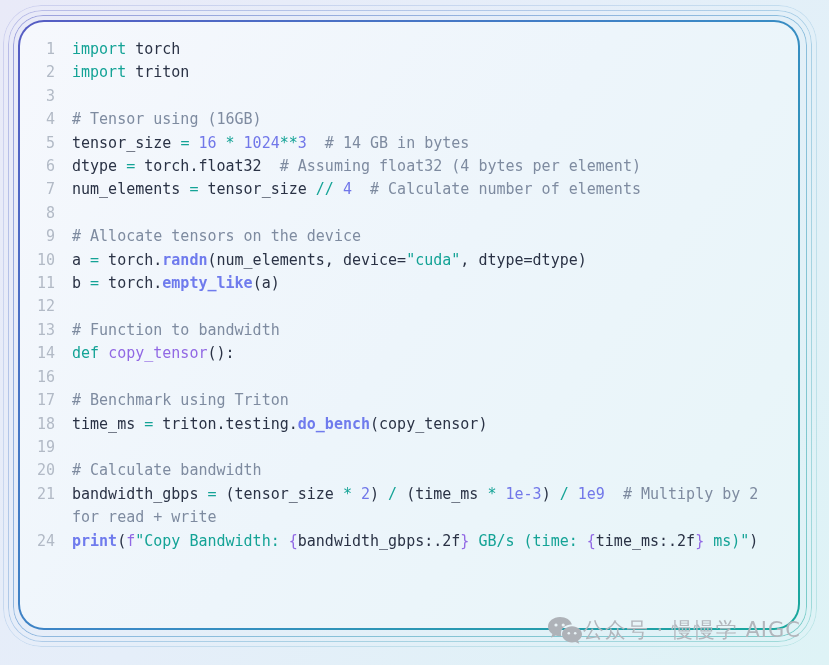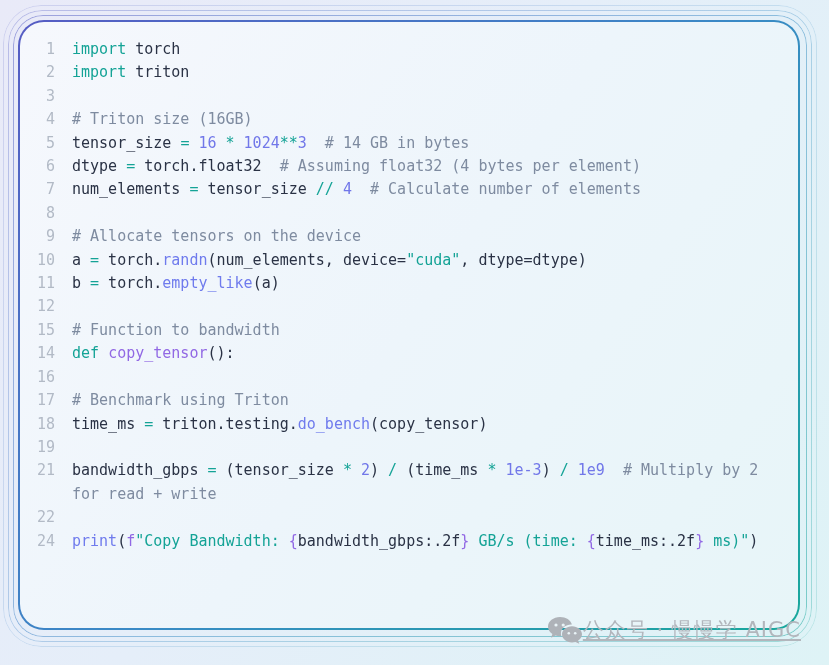--- a/index.html
+++ b/index.html
@@ -31,31 +31,31 @@
   .ring3{left:3px; top:5px; width:812px;height:640px;opacity:.18;border-radius:38px;}
 
   .code{font-size:15px;line-height:23.4px;}
   .line{display:flex;min-height:23.4px;}
   .ln{flex:0 0 27px;text-align:right;color:var(--sx-ln,#b2bac6);user-select:none;}
   .src{flex:1 1 auto;margin-left:17px;white-space:pre-wrap;overflow-wrap:break-word;color:var(--sx-pl,#2a3245);}
   .tk-kw{color:var(--sx-kw,#14a396);}
   .tk-op{color:var(--sx-op,#14a396);}
   .tk-str{color:var(--sx-str,#14a396);}
   .tk-num{color:var(--sx-num,#7177e9);}
-  .tk-fn{color:var(--sx-fn,#6f7bed);}
+  .tk-fn{color:var(--sx-fn,#6f7bed);font-weight:bold;}
   .tk-def{color:var(--sx-def,#9168e4);}
   .tk-com{color:var(--sx-com,#7e8ba0);}
   .tk-pl{color:var(--sx-pl,#2a3245);}
 
   .watermark{
     position:absolute;right:28px;top:615px;z-index:5;
     display:flex;align-items:center;
     color:var(--wm,#b2b6bc);
     font-family:"DejaVu Sans","Liberation Sans",sans-serif;
-    font-size:21px;letter-spacing:1px;white-space:nowrap;text-decoration:underline;
+    font-size:21px;letter-spacing:1px;white-space:nowrap;
   }
   .watermark svg{display:block;}
 </style>
 </head>
 <body>
 
 <div class="ring ring3"></div>
 <div class="ring ring2"></div>
 <div class="ring ring1"></div>
 
@@ -68,21 +68,21 @@
       <div class="line">
         <span class="ln">2</span>
         <span class="src"><span class="tk-kw">import</span><span class="tk-pl"> triton</span></span>
       </div>
       <div class="line">
         <span class="ln">3</span>
         <span class="src"></span>
       </div>
       <div class="line">
         <span class="ln">4</span>
-        <span class="src"><span class="tk-com"># Triton size (16GB)</span></span>
+        <span class="src"><span class="tk-com"># Tensor using (16GB)</span></span>
       </div>
       <div class="line">
         <span class="ln">5</span>
         <span class="src"><span class="tk-pl">tensor_size </span><span class="tk-op">=</span><span class="tk-pl"> </span><span class="tk-num">16</span><span class="tk-pl"> </span><span class="tk-op">*</span><span class="tk-pl"> </span><span class="tk-num">1024</span><span class="tk-op">**</span><span class="tk-num">3</span><span class="tk-com">  # 14 GB in bytes</span></span>
       </div>
       <div class="line">
         <span class="ln">6</span>
         <span class="src"><span class="tk-pl">dtype </span><span class="tk-op">=</span><span class="tk-pl"> torch.float32</span><span class="tk-com">  # Assuming float32 (4 bytes per element)</span></span>
       </div>
       <div class="line">
@@ -103,21 +103,21 @@
       </div>
       <div class="line">
         <span class="ln">11</span>
         <span class="src"><span class="tk-pl">b </span><span class="tk-op">=</span><span class="tk-pl"> torch.</span><span class="tk-fn">empty_like</span><span class="tk-pl">(a)</span></span>
       </div>
       <div class="line">
         <span class="ln">12</span>
         <span class="src"></span>
       </div>
       <div class="line">
-        <span class="ln">15</span>
+        <span class="ln">13</span>
         <span class="src"><span class="tk-com"># Function to bandwidth</span></span>
       </div>
       <div class="line">
         <span class="ln">14</span>
         <span class="src"><span class="tk-kw">def</span><span class="tk-pl"> </span><span class="tk-def">copy_tensor</span><span class="tk-pl">():</span></span>
       </div>
       <div class="line">
         <span class="ln">16</span>
         <span class="src"></span>
       </div>
@@ -127,26 +127,26 @@
       </div>
       <div class="line">
         <span class="ln">18</span>
         <span class="src"><span class="tk-pl">time_ms </span><span class="tk-op">=</span><span class="tk-pl"> triton.testing.</span><span class="tk-fn">do_bench</span><span class="tk-pl">(copy_tensor)</span></span>
       </div>
       <div class="line">
         <span class="ln">19</span>
         <span class="src"></span>
       </div>
       <div class="line">
+        <span class="ln">20</span>
+        <span class="src"><span class="tk-com"># Calculate bandwidth</span></span>
+      </div>
+      <div class="line">
         <span class="ln">21</span>
         <span class="src"><span class="tk-pl">bandwidth_gbps </span><span class="tk-op">=</span><span class="tk-pl"> (tensor_size </span><span class="tk-op">*</span><span class="tk-pl"> </span><span class="tk-num">2</span><span class="tk-pl">) </span><span class="tk-op">/</span><span class="tk-pl"> (time_ms </span><span class="tk-op">*</span><span class="tk-pl"> </span><span class="tk-num">1e-3</span><span class="tk-pl">) </span><span class="tk-op">/</span><span class="tk-pl"> </span><span class="tk-num">1e9</span><span class="tk-com">  # Multiply by 2 for read + write</span></span>
-      </div>
-      <div class="line">
-        <span class="ln">22</span>
-        <span class="src"></span>
       </div>
       <div class="line">
         <span class="ln">24</span>
         <span class="src"><span class="tk-fn">print</span><span class="tk-pl">(</span><span class="tk-def">f</span><span class="tk-str">"Copy Bandwidth: </span><span class="tk-def">{</span><span class="tk-pl">bandwidth_gbps:.2f</span><span class="tk-def">}</span><span class="tk-str"> GB/s (time: </span><span class="tk-def">{</span><span class="tk-pl">time_ms:.2f</span><span class="tk-def">}</span><span class="tk-str"> ms)"</span><span class="tk-pl">)</span></span>
       </div>
     </div>
 </div>
 
 <div class="watermark">
   <span>

